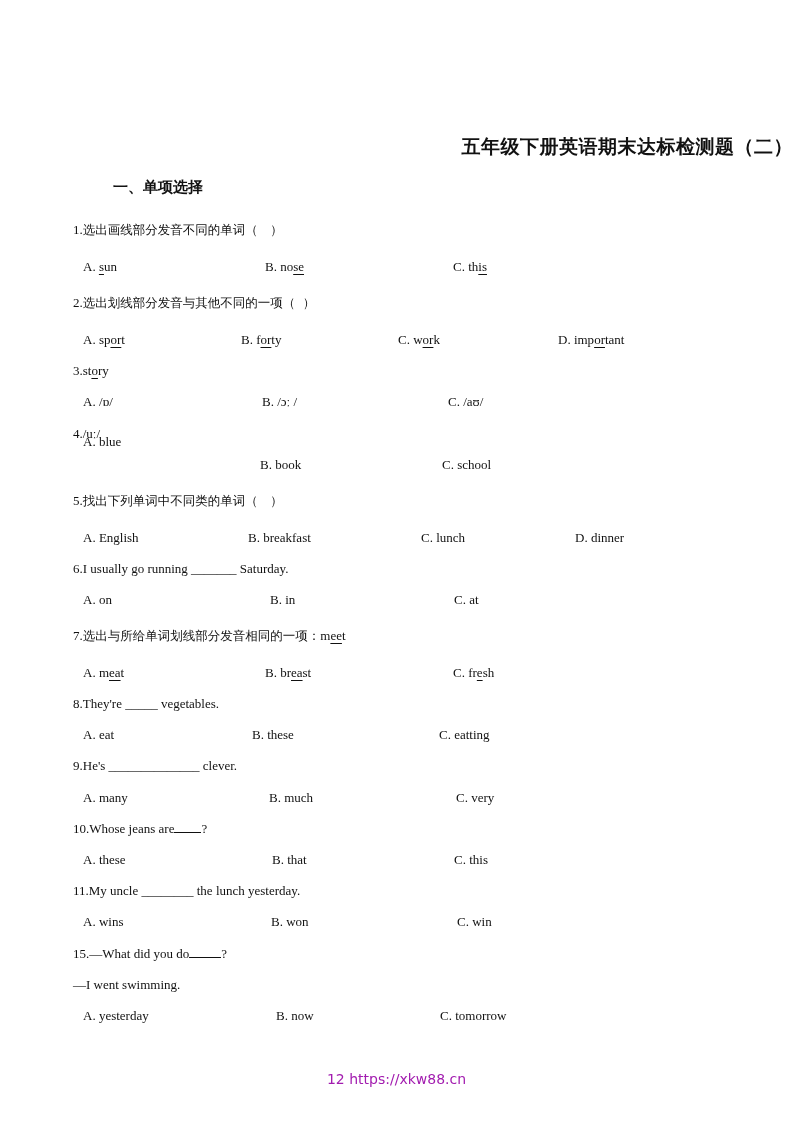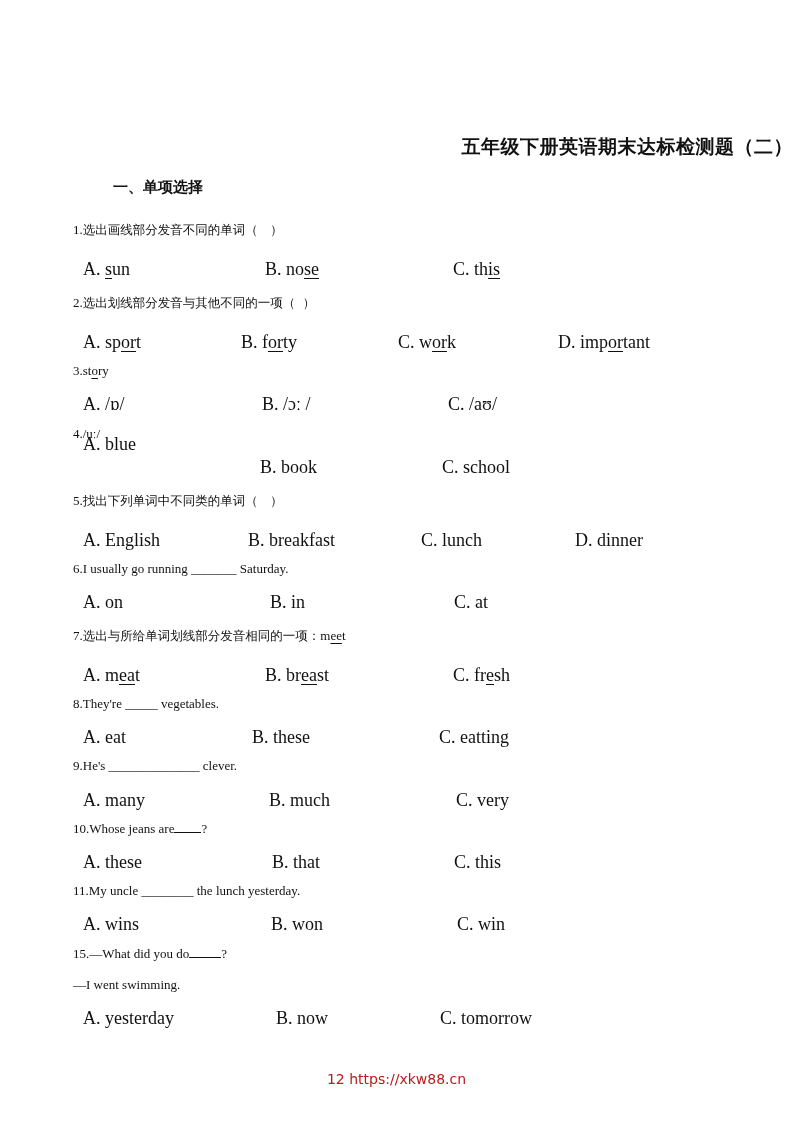--- a/index.html
+++ b/index.html
@@ -14,26 +14,26 @@
       font-weight: bold; font-size: 19px; letter-spacing: 0.5px;
     }
     .section {
       position: absolute; left: 73px; top: 178px;
       font-family: "DejaVu Sans", sans-serif; font-weight: bold; font-size: 15px; margin-left: 40px;
     }
     .q {
       position: absolute; left: 73px; font-size: 13px; white-space: pre;
     }
     .q .cn { font-family: Liberation Mono, monospace; font-size: 12.5px; }
-    .opt { position: absolute; font-size: 18px; white-space: pre; }
+    .opt { position: absolute; font-size: 13px; white-space: pre; }
     .u { text-decoration: underline; text-underline-offset: 3px; }
     .blank { display: inline-block; border-bottom: 1px solid #111; height: 11px; vertical-align: baseline; }
     .footer {
       position: absolute; left: 0; width: 793px; top: 1071px; text-align: center;
-      font-family: "DejaVu Sans", sans-serif; font-size: 14px; color: #b91c1c;
+      font-family: "DejaVu Sans", sans-serif; font-size: 14px; color: #a21caf;
     }
   </style>
 </head>
 <body>
 
 <div class="title">五年级下册英语期末达标检测题（二）</div>
 <div class="section">一、单项选择</div>
 
 <div class="q" style="top:222px"><span>1.</span><span class="cn">选出画线部分发音不同的单词（　）</span></div>
 <div class="opt" style="left:83px;top:259px"><span>A. </span><span></span><span class="u">s</span><span>un</span></div>

